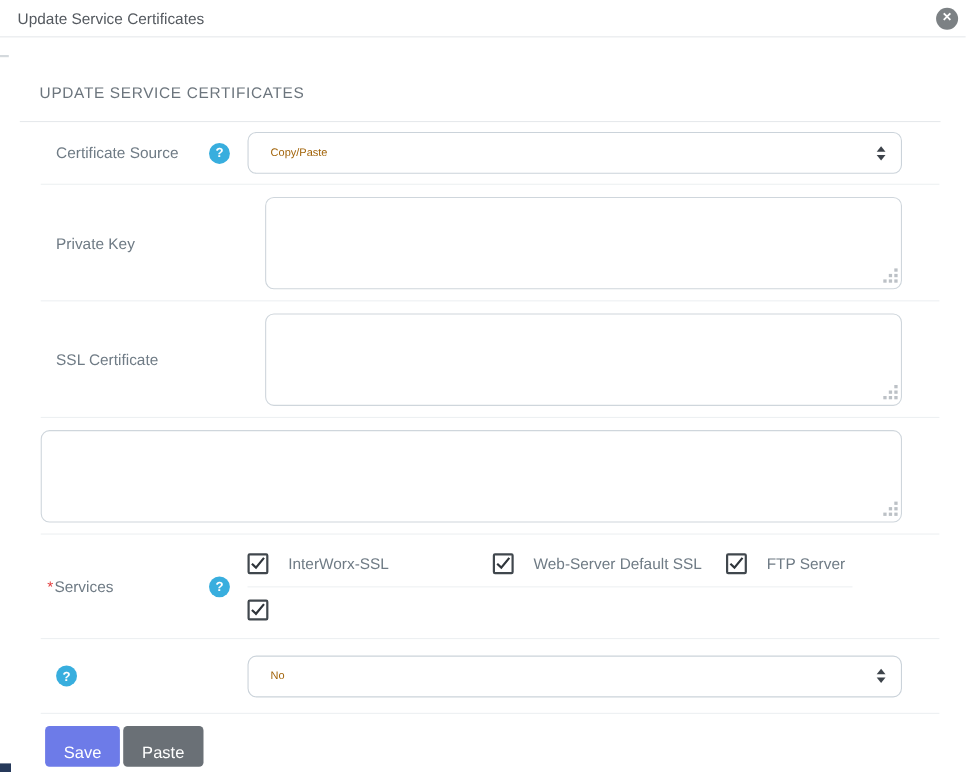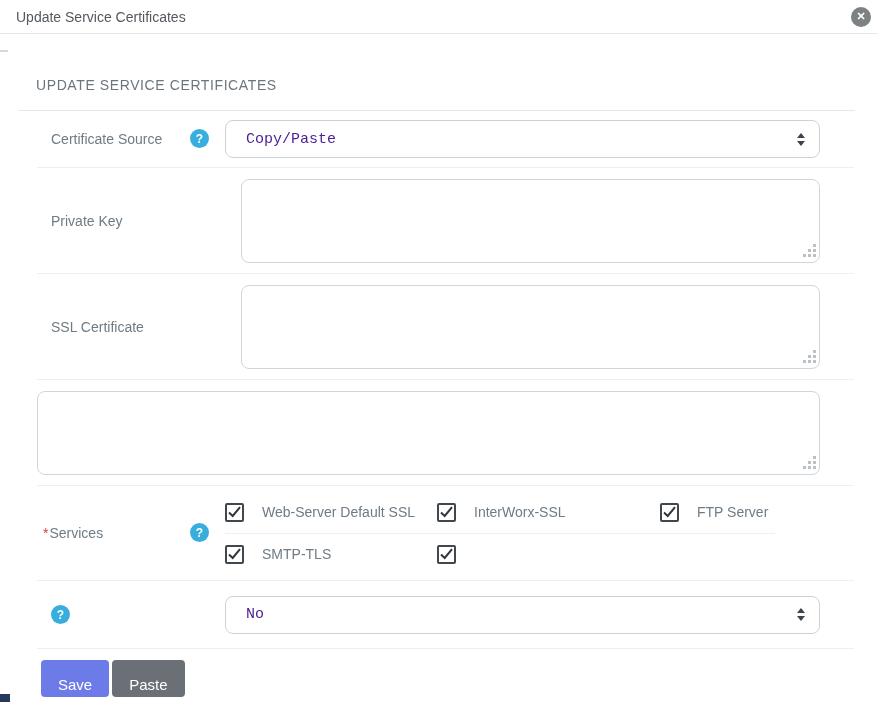--- a/index.html
+++ b/index.html
@@ -29,39 +29,39 @@
     margin:0 23px 0 18px; padding:42px 0 16px 18px; border-bottom:1px solid #e6e9ec;
   }
   .section-heading { font-size:14px; letter-spacing:0.6px; color:#6c757d; }
 
   
   .form-row {
     margin:0 24px 0 37px; border-bottom:1px solid #edf0f2;
     display:flex; align-items:center;
   }
   .label-col {
-    width:188px; flex-shrink:0; display:flex; padding-left:14px;
+    width:188px; flex-shrink:0; display:flex; align-items:center; padding-left:14px;
   }
   .label-text { flex:1; font-size:14px; color:#6f7b85; line-height:20px; padding-right:6px; }
   .req { color:#e23b3b; margin-left:-8px; padding-right:1px; }
   .help-icon {
     width:19px; height:19px; border-radius:50%; background:#38aede; color:#ffffff;
     font-size:12px; font-weight:bold; display:flex; align-items:center; justify-content:center;
     margin-right:16px; flex-shrink:0; cursor:pointer; line-height:1;
   }
   .control-col { flex:1; padding-right:34px; min-width:0; }
 
   
   .row-select { min-height:57px; }
   .select-box {
     height:38px; border:1px solid #cbd3da; border-radius:8px; background:#ffffff;
     display:flex; align-items:center; justify-content:space-between;
     padding:0 14px 0 20px; cursor:pointer;
   }
-  .select-value { font-size:15px; color:#4c1d95;font-family:Liberation Mono, monospace; }
+  .select-value { font-size:10px; color:#a16207; }
   .select-arrows { display:flex; flex-direction:column; gap:3px; align-items:center; }
   .tri-up { width:0; height:0; border-left:4px solid transparent; border-right:4px solid transparent; border-bottom:5px solid #3d434a; }
   .tri-down { width:0; height:0; border-left:4px solid transparent; border-right:4px solid transparent; border-top:5px solid #3d434a; }
 
   
   .row-textarea { min-height:106px;gap:16px; }
   .ta-wrap { position:relative; }
   textarea.form-ta {
     display:block; width:100%; height:84px; border:1px solid #cfd6dc; border-radius:8px;
     resize:none; outline:none; padding:8px 12px; font-family:"Liberation Mono", monospace;
@@ -166,55 +166,47 @@
 
 <div class="form-row row-services">
   <div class="label-col">
     <span class="label-text"><span class="req">*</span><span>Services</span></span>
     <div class="help-icon">
         <span>?</span>
       </div>
   </div>
   <div class="control-col">
     <div class="svc-row">
+      <div class="svc-item c2">
+        <span class="checkbox">
+            <svg width="15" height="13" viewBox="0 0 15 13">
+              <path d="M2 6.5 L5.7 10 L13 1.2" stroke="#2f353b" stroke-width="2" fill="none"></path>
+            </svg>
+          </span>
+        <span>InterWorx-SSL</span>
+      </div>
       <div class="svc-item c1">
         <span class="checkbox">
             <svg width="15" height="13" viewBox="0 0 15 13">
               <path d="M2 6.5 L5.7 10 L13 1.2" stroke="#2f353b" stroke-width="2" fill="none"></path>
             </svg>
           </span>
         <span>Web-Server Default SSL</span>
-      </div>
-      <div class="svc-item c2">
-        <span class="checkbox">
-            <svg width="15" height="13" viewBox="0 0 15 13">
-              <path d="M2 6.5 L5.7 10 L13 1.2" stroke="#2f353b" stroke-width="2" fill="none"></path>
-            </svg>
-          </span>
-        <span>InterWorx-SSL</span>
       </div>
       <div class="svc-item">
         <span class="checkbox">
             <svg width="15" height="13" viewBox="0 0 15 13">
               <path d="M2 6.5 L5.7 10 L13 1.2" stroke="#2f353b" stroke-width="2" fill="none"></path>
             </svg>
           </span>
         <span>FTP Server</span>
       </div>
     </div>
     <div class="svc-divider"></div>
     <div class="svc-row">
-      <div class="svc-item c1">
-        <span class="checkbox">
-            <svg width="15" height="13" viewBox="0 0 15 13">
-              <path d="M2 6.5 L5.7 10 L13 1.2" stroke="#2f353b" stroke-width="2" fill="none"></path>
-            </svg>
-          </span>
-        <span>SMTP-TLS</span>
-      </div>
       <div class="svc-item">
         <span class="checkbox">
             <svg width="15" height="13" viewBox="0 0 15 13">
               <path d="M2 6.5 L5.7 10 L13 1.2" stroke="#2f353b" stroke-width="2" fill="none"></path>
             </svg>
           </span>
       </div>
     </div>
   </div>
 </div>

